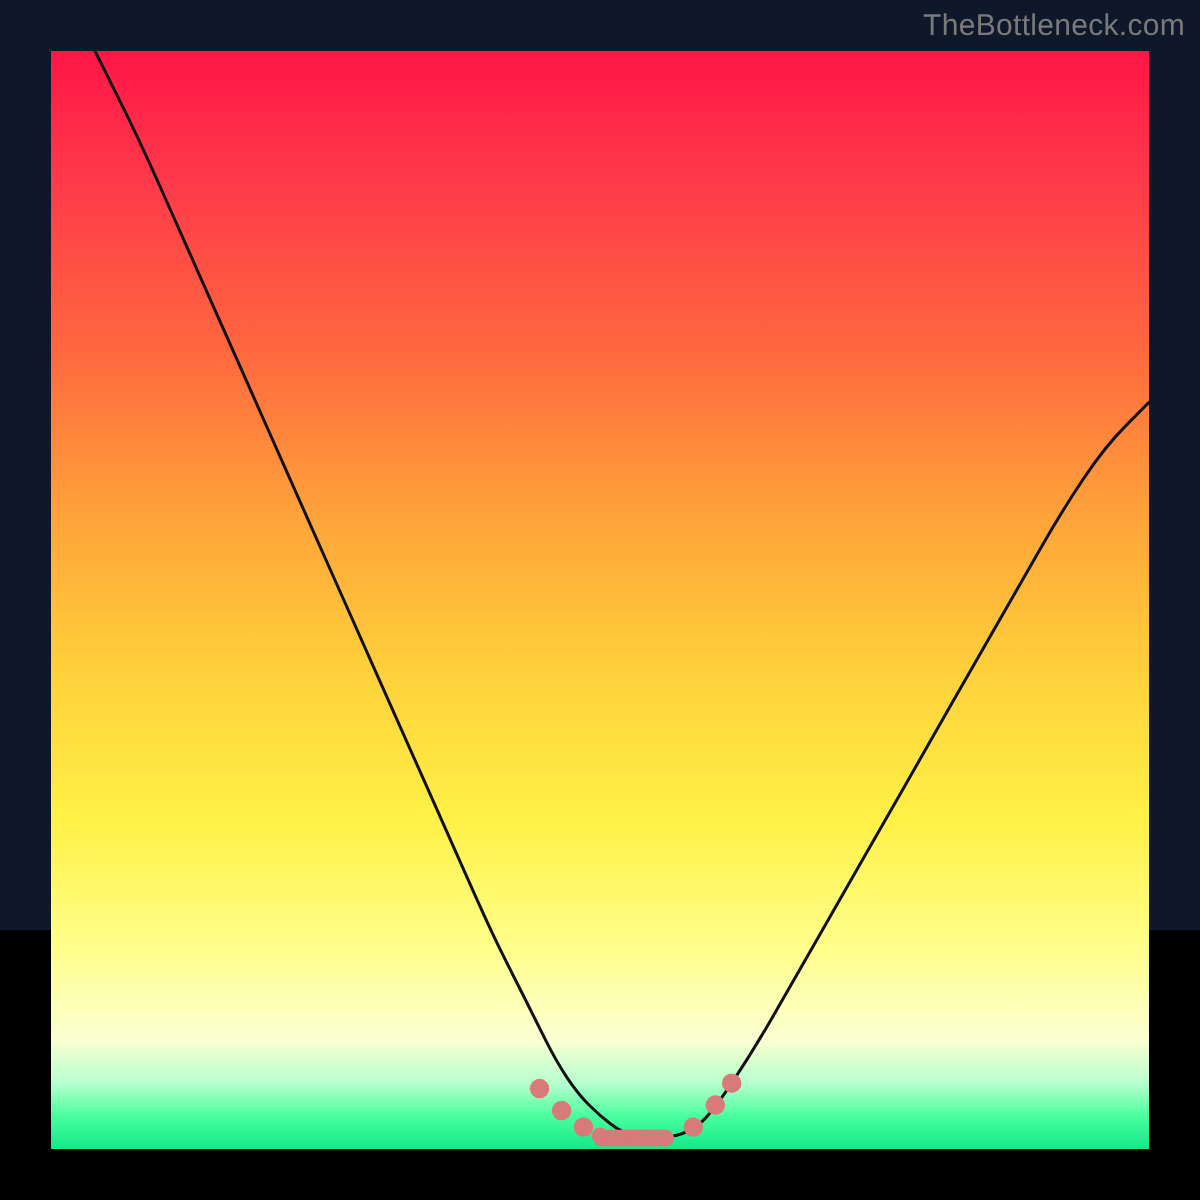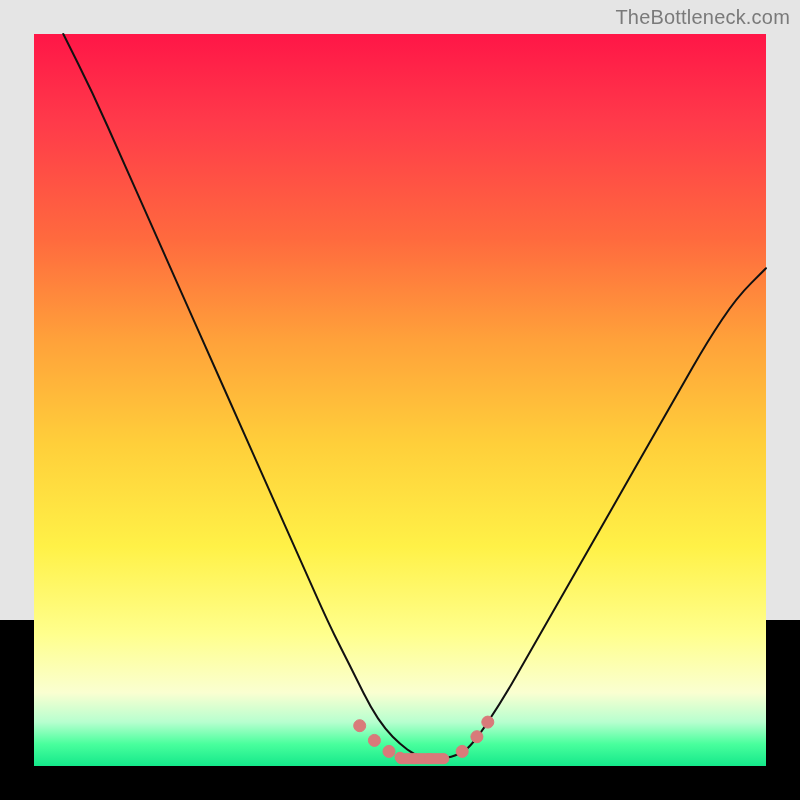--- a/index.html
+++ b/index.html
@@ -10,21 +10,21 @@
     background: #000;
     font-family: Arial, Helvetica, sans-serif;
     overflow: hidden;
   }
   .frame {
     position: absolute;
     left: 0;
     top: 0;
     width: 800px;
     height: 620px;
-    background: #e5e5e5;
+    background: #0f172a;
   }
   .plot {
     position: absolute;
     left: 34px;
     top: 34px;
     width: 732px;
     height: 732px;
     
     background: linear-gradient(
       to bottom,

